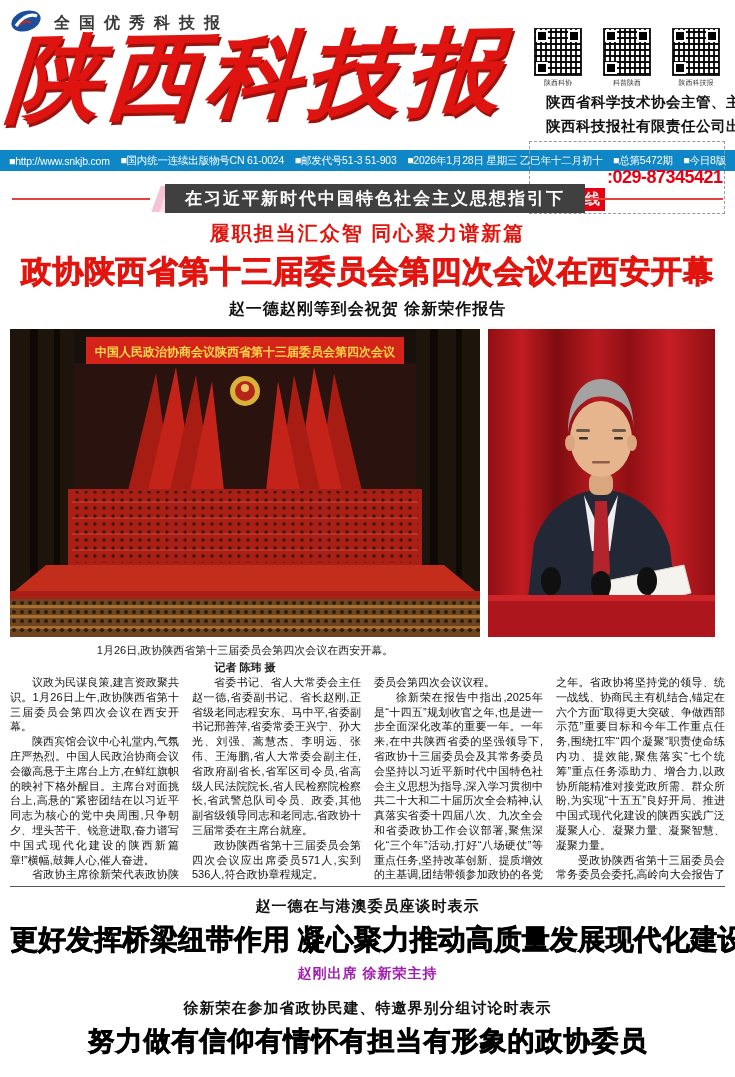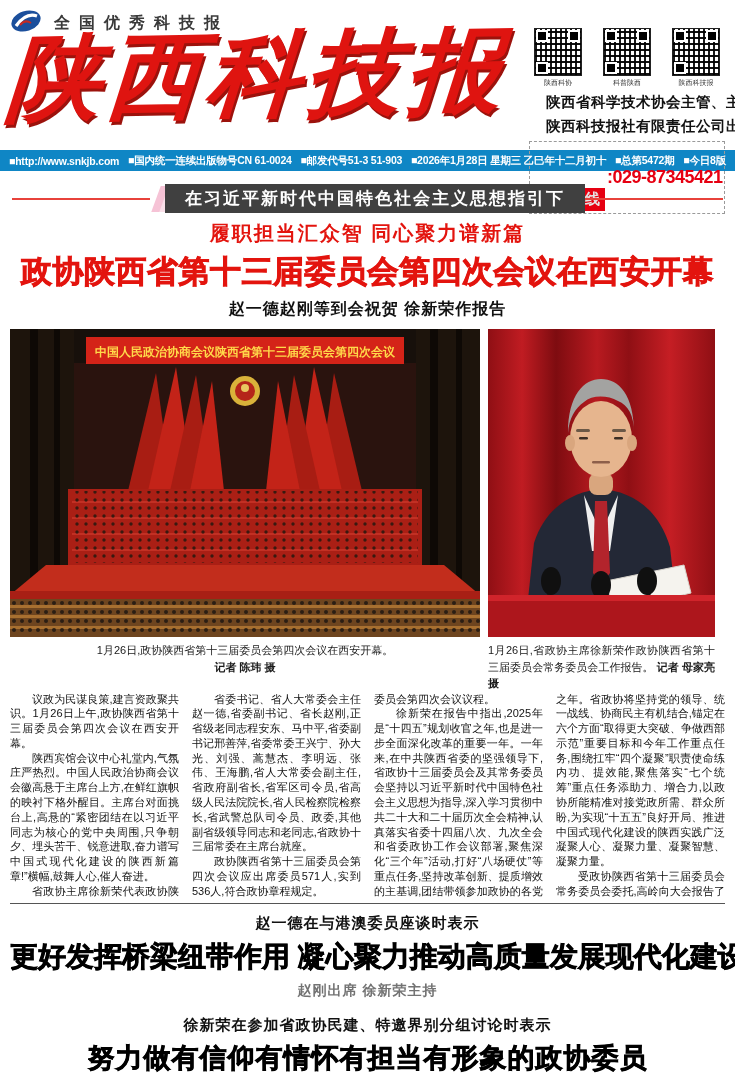--- a/index.html
+++ b/index.html
@@ -27,21 +27,21 @@
   .qr .c1 { left:1px; top:1px; } .qr .c2 { right:1px; top:1px; } .qr .c3 { left:1px; bottom:1px; }
   .qr-label { font-size:7px; color:#333; margin-top:2px; }
   .pub-line { font-size:14.5px; font-weight:bold; color:#111; margin-top:5px; letter-spacing:0.5px; white-space:nowrap;padding-left:17px; }
   .hotline { display:flex; align-items:center; border:1.5px dashed #9a9a9a; margin-top:5px; padding:2px 3px; width:100%; }
   .hl-label { background:#e60012; color:#e5e5e5; font-weight:bold; font-size:15px; padding:2px 4px; letter-spacing:1px; white-space:nowrap;margin-top:44px; }
   .hl-num { color:#e60012; font-weight:900; font-size:18px; margin-left:2px; white-space:nowrap; letter-spacing:-0.5px; }
 
   
   .infobar { margin:2px -10px 0 -10px; background:#0f86c5; color:#fff; height:21px;
     display:flex; align-items:center; justify-content:space-between; padding:0 9px;
-    font-size:10.5px; font-weight:bold; white-space:nowrap; overflow:hidden; letter-spacing:-0.2px; }
+    font-size:10.5px; font-weight:normal; white-space:nowrap; overflow:hidden; letter-spacing:-0.2px; }
 
   
   .banner-row { display:flex; align-items:center; margin:14px 2px 6px 2px; height:27px; }
   .bline { flex:1; height:2px; background:#e8423b; }
   .slant { width:15px; height:26px; background:#f6c3d6; transform:skewX(-20deg); margin-left:6px; margin-right:-9px; }
   .slant.s2 { background:#fadfe9; margin-left:2px; margin-right:-14px; }
   .banner-box { position:relative; background:#404040; color:#fff; font-size:17px; font-weight:bold;
     letter-spacing:2px; padding:3px 20px; white-space:nowrap; }
 
   
@@ -68,21 +68,21 @@
     border-bottom:1px solid #555; padding-bottom:4px; }
   .col { flex:1; font-size:11px; line-height:14.8px; color:#111; text-align:justify; overflow:hidden; }
   .col p { text-indent:2em; margin:0; }
   .col p.noindent { text-indent:0; }
 
   
   .story2 { text-align:center; margin-top:10px; }
   .kicker2 { font-size:15px; font-weight:bold; color:#111; letter-spacing:1px; }
   .headline2 { font-size:28px; font-weight:900; color:#000; letter-spacing:0px; margin-top:5px;
     -webkit-text-stroke:0.7px #000; white-space:nowrap; }
-  .subhead2 { font-size:14px; font-weight:bold; color:#737373; margin-top:6px; letter-spacing:1px; }
+  .subhead2 { font-size:14px; font-weight:bold; color:#a21caf; margin-top:6px; letter-spacing:1px; }
   .story3 { text-align:center; margin-top:16px; }
   .headline3 { font-size:27px; font-weight:900; color:#000; letter-spacing:1px; margin-top:5px;
     -webkit-text-stroke:0.7px #000; white-space:nowrap; }
 </style>
 </head>
 <body>
 
 <div class="page">
 
   <div class="mast">
@@ -256,24 +256,20 @@
         <rect x="0" y="272" width="227" height="36" fill="#ad161c"></rect>
       </svg>
     </div>
   </div>
 
   <div class="caption-row">
     <div class="cap cap-left">
       <div>1月26日,政协陕西省第十三届委员会第四次会议在西安开幕。</div>
       <b>记者 陈玮 摄</b>
     </div>
-    <div class="cap cap-right">
-      <span>1月26日,省政协主席徐新荣作政协陕西省第十三届委员会常务委员会工作报告。</span>
-      <b>记者 母家亮 摄</b>
-    </div>
   </div>
 
   <div class="article">
     <div class="col">
         <p class="para">议政为民谋良策,建言资政聚共识。1月26日上午,政协陕西省第十三届委员会第四次会议在西安开幕。</p>
         <p class="para">陕西宾馆会议中心礼堂内,气氛庄严热烈。中国人民政治协商会议会徽高悬于主席台上方,在鲜红旗帜的映衬下格外醒目。主席台对面挑台上,高悬的“紧密团结在以习近平同志为核心的党中央周围,只争朝夕、埋头苦干、锐意进取,奋力谱写中国式现代化建设的陕西新篇章!”横幅,鼓舞人心,催人奋进。</p>
         <p class="para">省政协主席徐新荣代表政协陕西省第十三届委员会常务委员会向大会作报告。省政协副主席李兴旺、杨冠军、张晓光、孙科、范九伦、李忠民、高岭和秘书长王刚在主席台前排就座。大会由李兴旺主持。</p>
       </div>
     <div class="col">
         <p class="para">省委书记、省人大常委会主任赵一德,省委副书记、省长赵刚,正省级老同志程安东、马中平,省委副书记邢善萍,省委常委王兴宁、孙大光、刘强、蒿慧杰、李明远、张伟、王海鹏,省人大常委会副主任,省政府副省长,省军区司令员,省高级人民法院院长,省人民检察院检察长,省武警总队司令员、政委,其他副省级领导同志和老同志,省政协十三届常委在主席台就座。</p>

